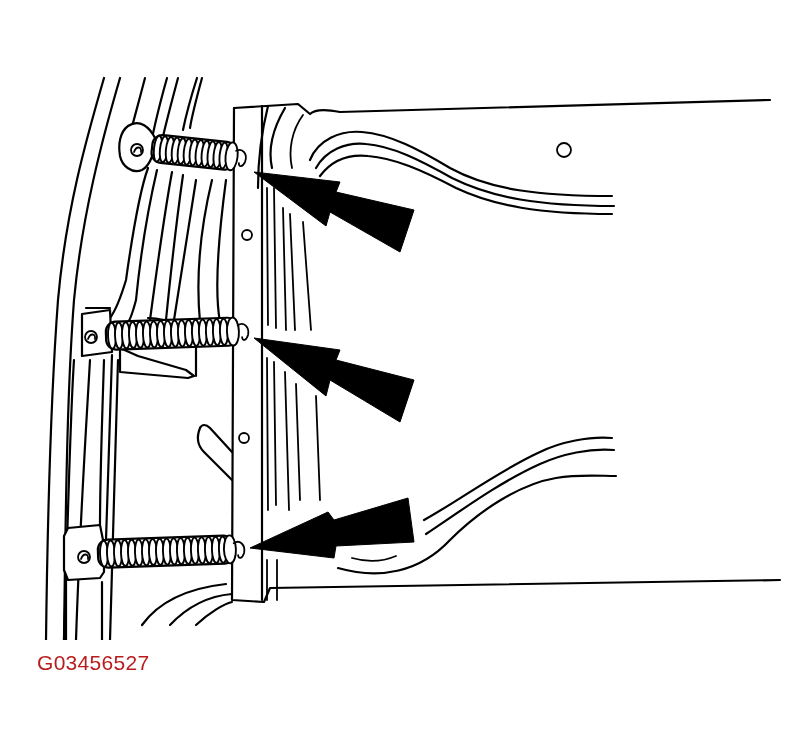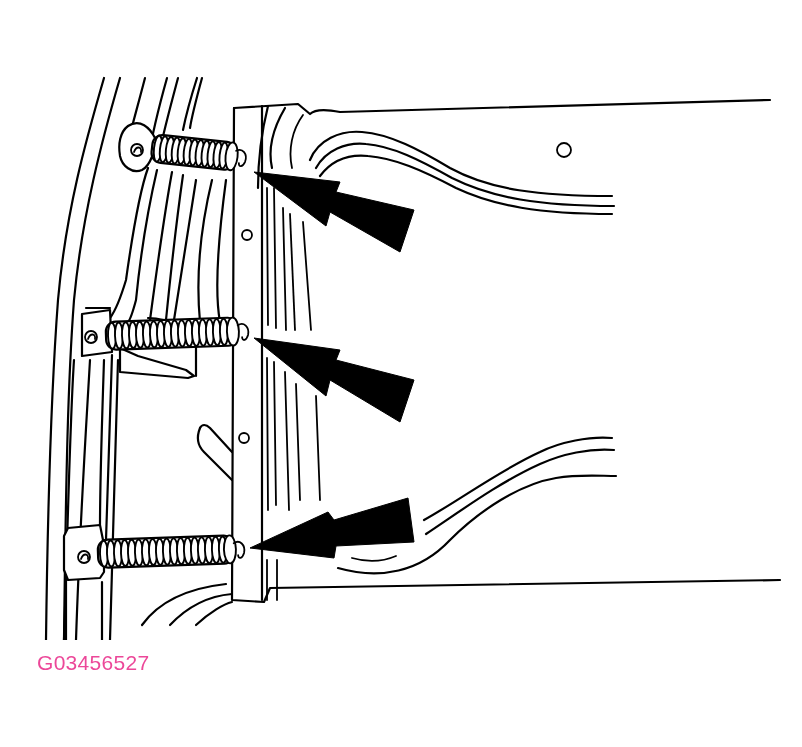--- a/index.html
+++ b/index.html
@@ -54,21 +54,21 @@
       fill: #ffffff;
       stroke: #000000;
       stroke-width: 1.9;
     }
     .caption {
       position: absolute;
       left: 37px;
       top: 651px;
       font-size: 21px;
       font-weight: normal;
-      color: #ec4899;
+      color: #b91c1c;
       letter-spacing: 0.3px;
       font-family: "Liberation Sans", sans-serif;
     }
   </style>
 </head>
 <body>
 
 <div class="figure">
   <svg width="802" height="640" viewBox="0 0 802 640" xmlns="http://www.w3.org/2000/svg">
 

